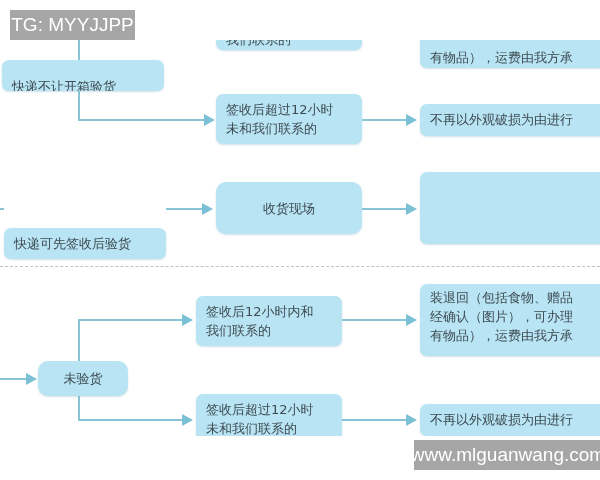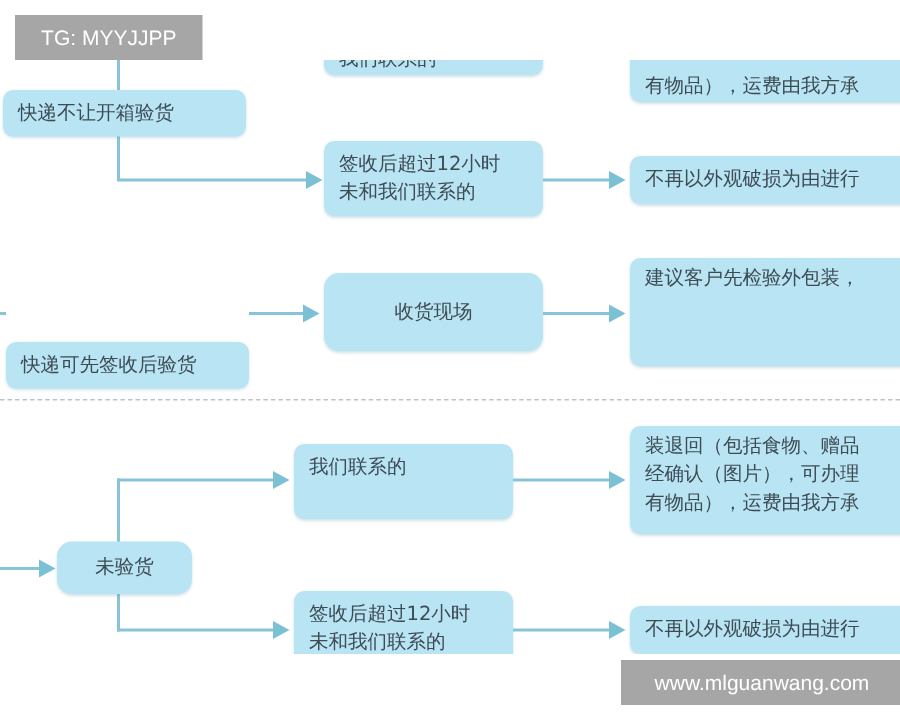--- a/index.html
+++ b/index.html
@@ -31,37 +31,37 @@
       position: absolute; width: 0; height: 0;
       border-top: 6px solid transparent; border-bottom: 6px solid transparent;
       border-left: 11px solid #7cc0d6;
     }
     .dash {
       position: absolute; left: 0; top: 266px; width: 600px; height: 0;
       border-top: 1px dashed #b9c3c8;
     }
     .wm {
       position: absolute; background: #a6a6a6; color: #ffffff;
-      font-family: "Liberation Sans", sans-serif; font-size: 14px;
+      font-family: "Liberation Sans", sans-serif; font-size: 19px;
       display: flex; align-items: center; justify-content: center;
     }
     .white-cover { position:absolute; background:#ffffff; }
   </style>
 </head>
 <body>
 
 <div class="box left" style="left:216px; top:20px; width:146px; height:30px; padding-top:6px;">
   <span class="line" style="margin-top:4px;">我们联系的</span>
 </div>
 <div class="box left" style="left:420px; top:20px; width:190px; height:48px;">
   <span class="line" style="margin-top:22px;">有物品），运费由我方承</span>
 </div>
 
 <div class="vline" style="left:78px; top:40px; height:80px;"></div>
-<div class="box left" style="left:2px; top:60px; width:162px; height:31px; padding-top:6px;">
+<div class="box left" style="left:2px; top:60px; width:162px; height:31px; padding-top:17px;">
   <span>快递不让开箱验货</span>
 </div>
 <div class="hline" style="left:78px; top:119px; width:128px;"></div>
 <div class="arrow" style="left:204px; top:114px;"></div>
 
 <div class="box left" style="left:216px; top:94px; width:146px; height:50px;">
   <span class="line">签收后超过12小时</span>
   <span class="line">未和我们联系的</span>
 </div>
 <div class="hline" style="left:362px; top:119px; width:46px;"></div>
@@ -75,35 +75,35 @@
   <span>快递可先签收后验货</span>
 </div>
 <div class="hline" style="left:166px; top:208px; width:38px;"></div>
 <div class="arrow" style="left:202px; top:203px;"></div>
 <div class="box center" style="left:216px; top:182px; width:146px; height:52px;">
   <span>收货现场</span>
 </div>
 <div class="hline" style="left:362px; top:208px; width:46px;"></div>
 <div class="arrow" style="left:406px; top:203px;"></div>
 <div class="box left" style="left:420px; top:172px; width:190px; height:72px; padding-top:4px;">
-  <span class="line">建议客户先检验外包装，</span>
 </div>
 
 <div class="dash"></div>
 
 <div class="vline" style="left:78px; top:319px; height:102px;"></div>
 <div class="hline" style="left:78px; top:319px; width:106px;"></div>
 <div class="arrow" style="left:182px; top:314px;"></div>
 <div class="hline" style="left:0px; top:378px; width:28px;"></div>
 <div class="arrow" style="left:26px; top:373px;"></div>
 <div class="box center" style="left:38px; top:361px; width:90px; height:35px;">
   <span>未验货</span>
 </div>
 
 <div class="box left" style="left:196px; top:296px; width:146px; height:50px;">
+  <span class="line">签收后12小时内和</span>
   <span class="line">我们联系的</span>
 </div>
 <div class="hline" style="left:342px; top:319px; width:66px;"></div>
 <div class="arrow" style="left:406px; top:314px;"></div>
 <div class="box left" style="left:420px; top:284px; width:190px; height:72px; padding-top:4px;">
   <span class="line">装退回（包括食物、赠品</span>
   <span class="line">经确认（图片），可办理</span>
   <span class="line">有物品），运费由我方承</span>
 </div>
 

